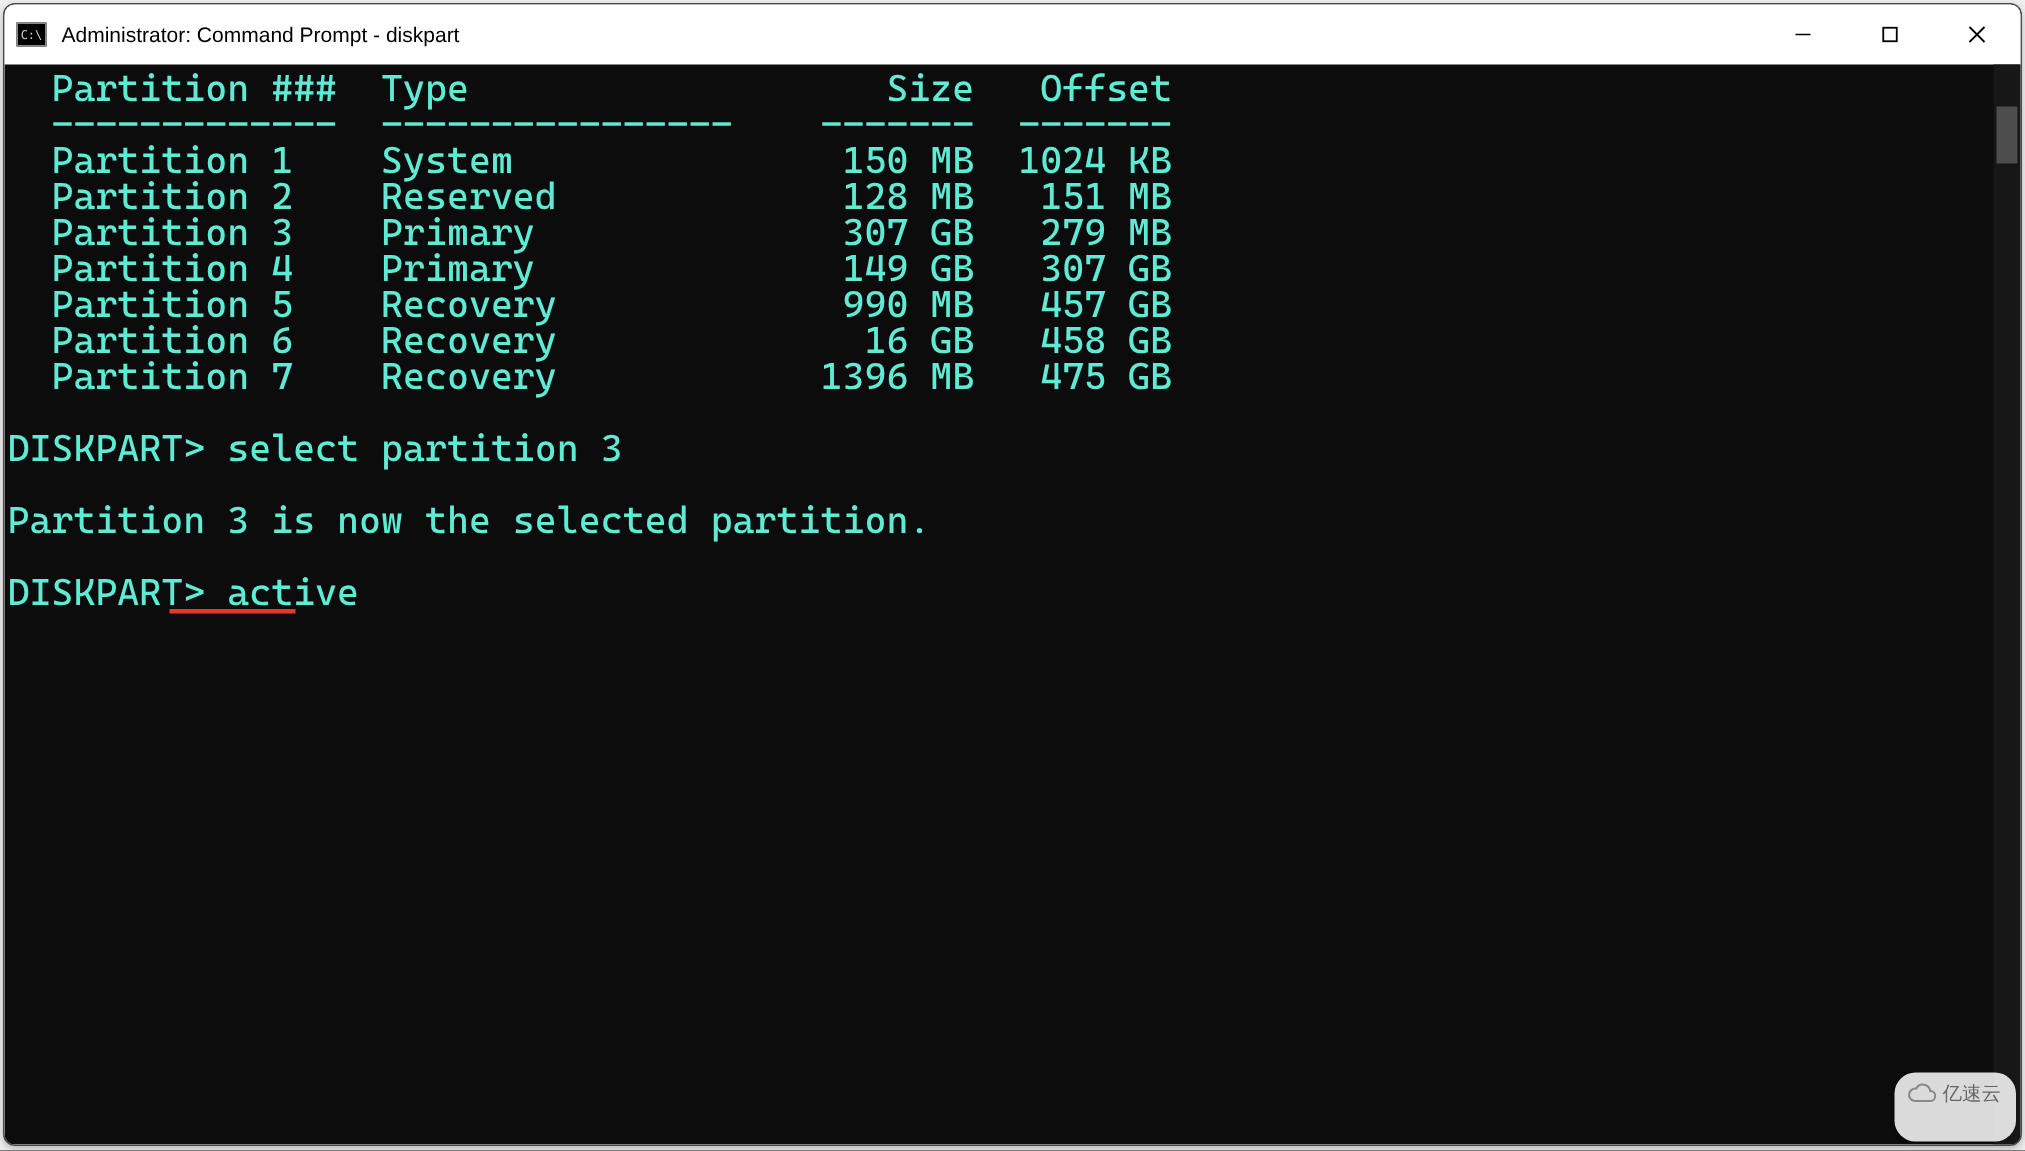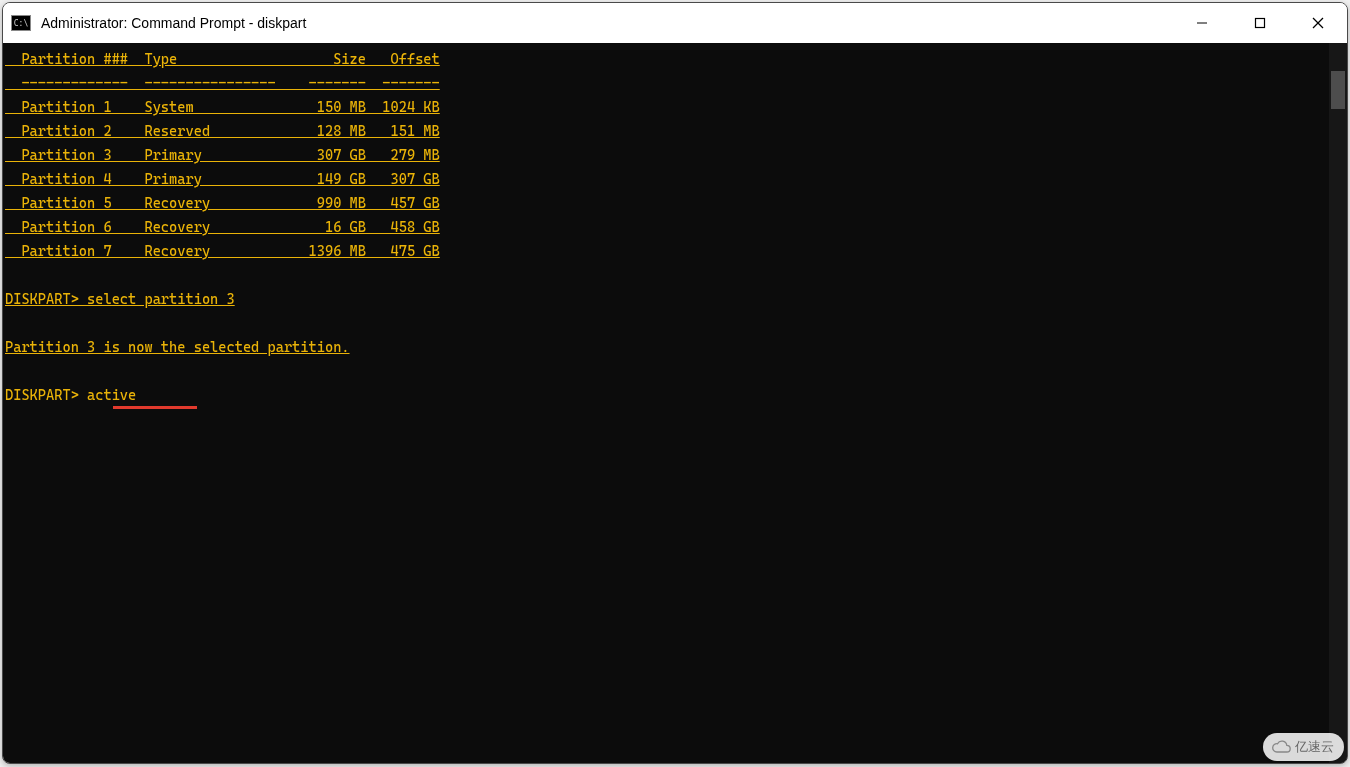--- a/index.html
+++ b/index.html
@@ -59,27 +59,26 @@
 
     .terminal-wrap {
       flex: 1;
       display: flex;
       background: #0c0c0c;
       min-height: 0;
     }
     .terminal {
       flex: 1;
       padding: 4px 2px 2px 2px;
-      color: #eab308;
+      color: #5eead4;
       font-family: "Cascadia Mono", "Consolas", monospace;
-      font-size: 14px;
+      font-size: 25px;
       line-height: 24px;
       white-space: pre;
       overflow: hidden;
-      text-decoration: underline;
     }
     .scrollbar {
       width: 18px;
       background: #171717;
       position: relative;
     }
     .scroll-thumb {
       position: absolute;
       top: 28px;
       left: 2px;
@@ -94,21 +93,21 @@
       width: 84px;
     }
     .relwrap { position: relative; display: inline-block; }
 
     .watermark {
       position: fixed;
       right: 6px;
       bottom: 6px;
       background: rgba(255,255,255,0.85);
       border-radius: 14px;
-      padding: 4px 10px 4px 8px;
+      padding: 4px 10px 22px 8px;
       font-size: 13px;
       color: #666;
       display: flex;
       align-items: center;
       gap: 4px;
       box-shadow: 0 1px 3px rgba(0,0,0,0.15);
     }
     .watermark svg { width: 20px; height: 20px; }
   </style>
 </head>

